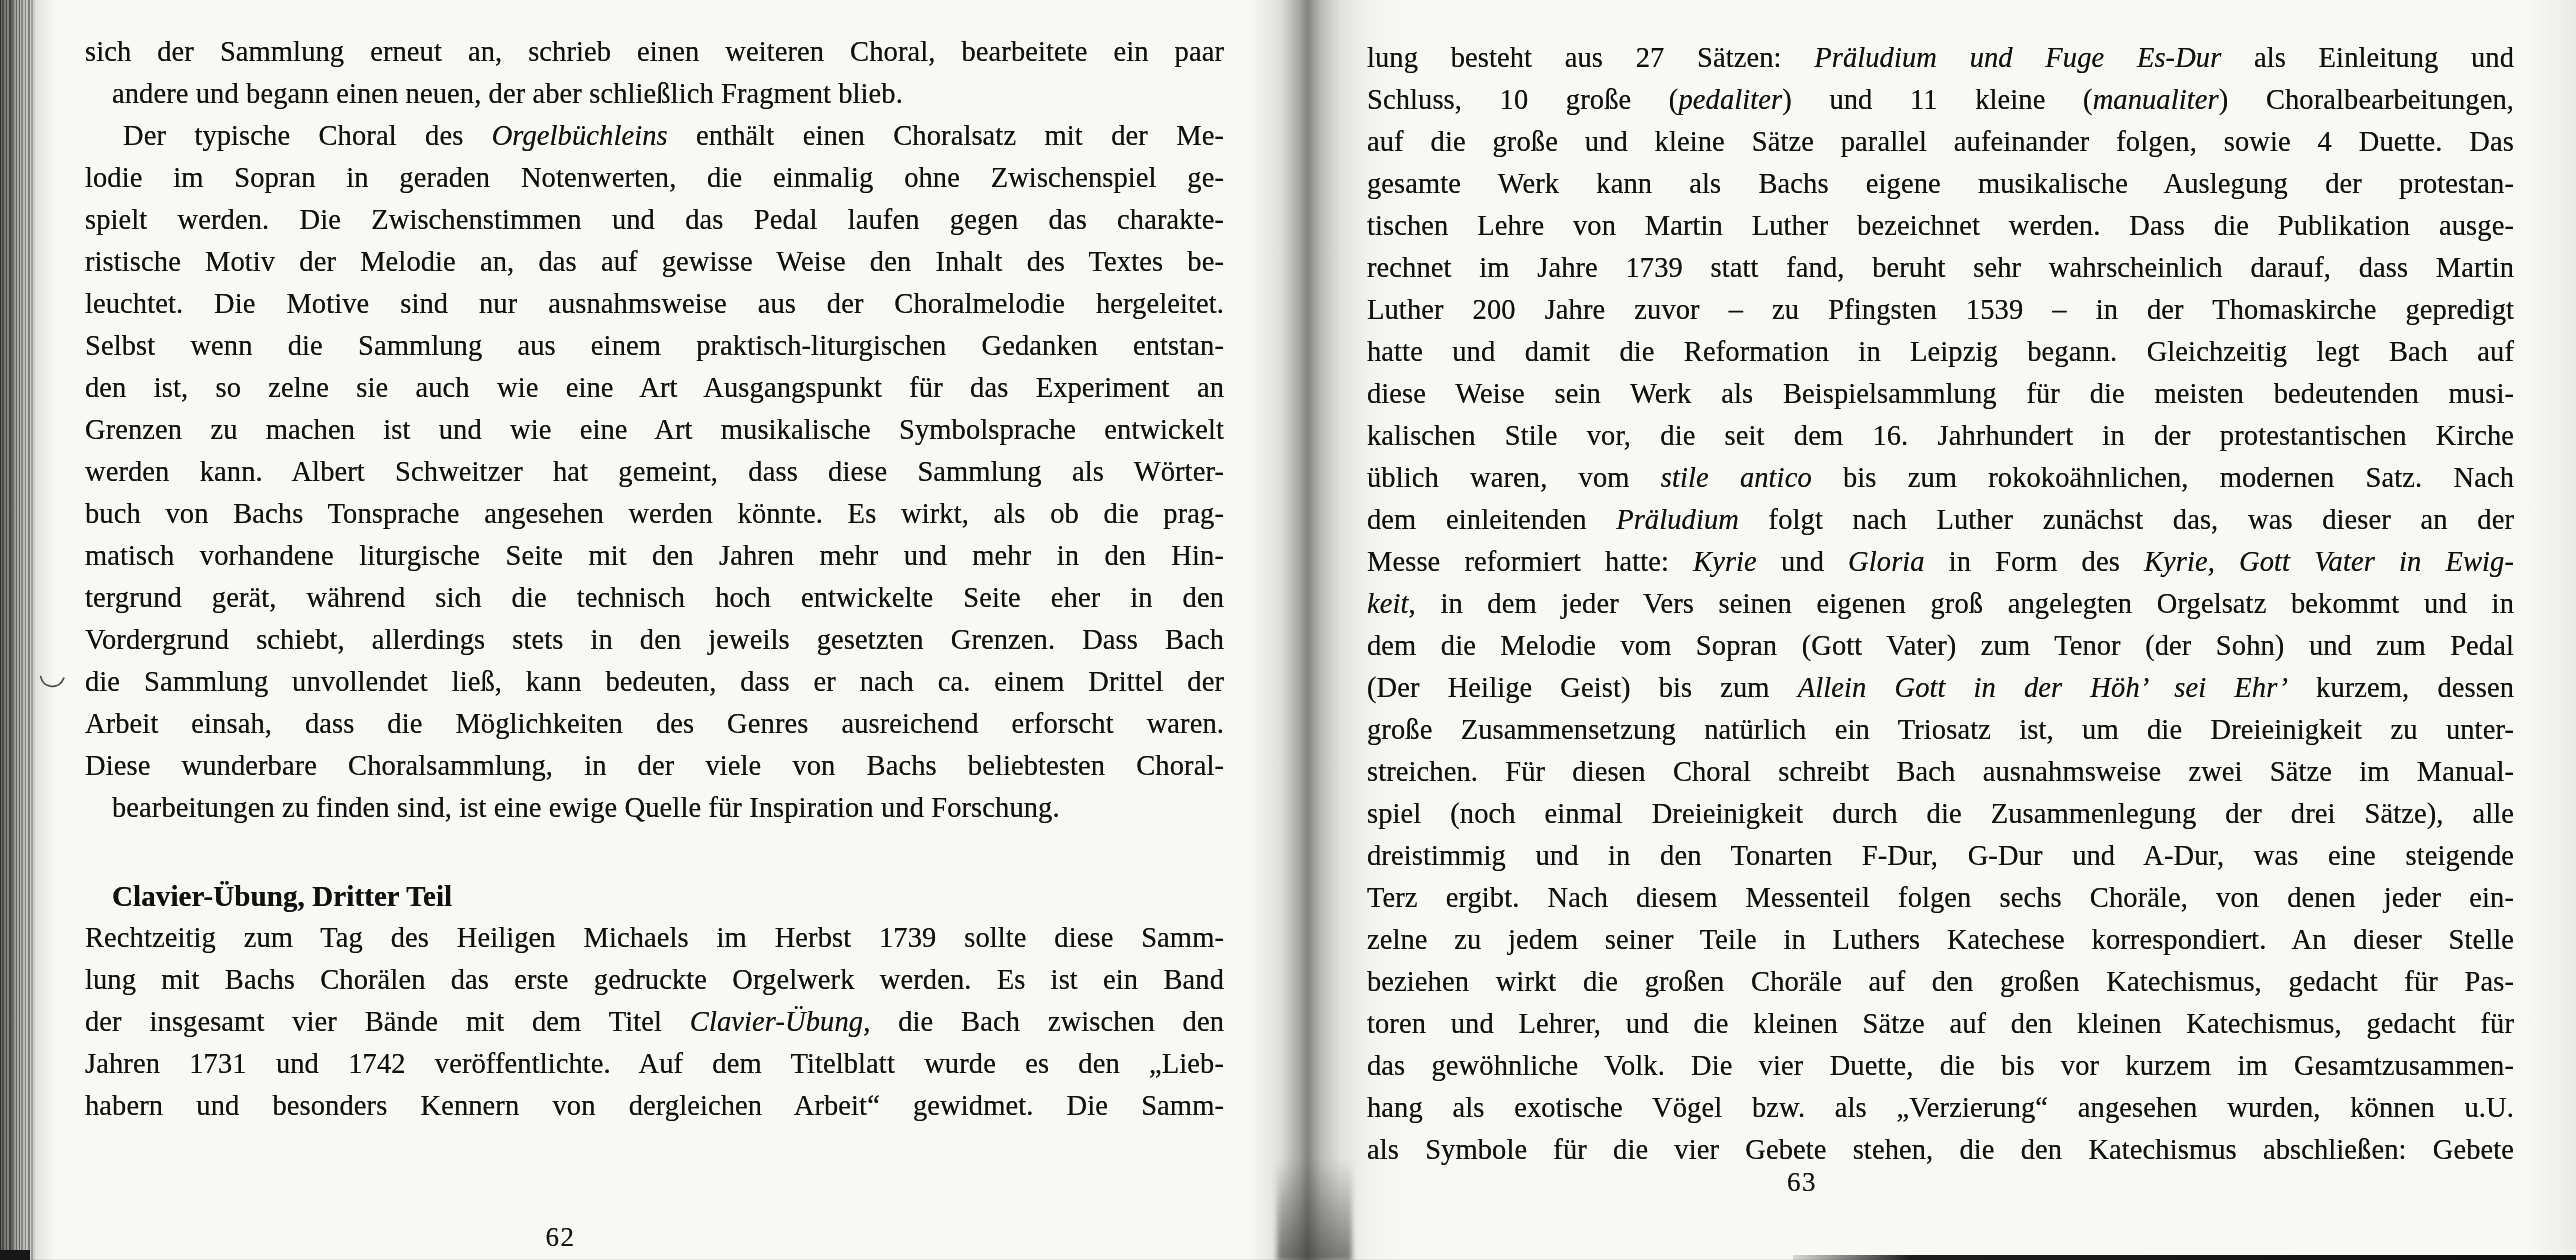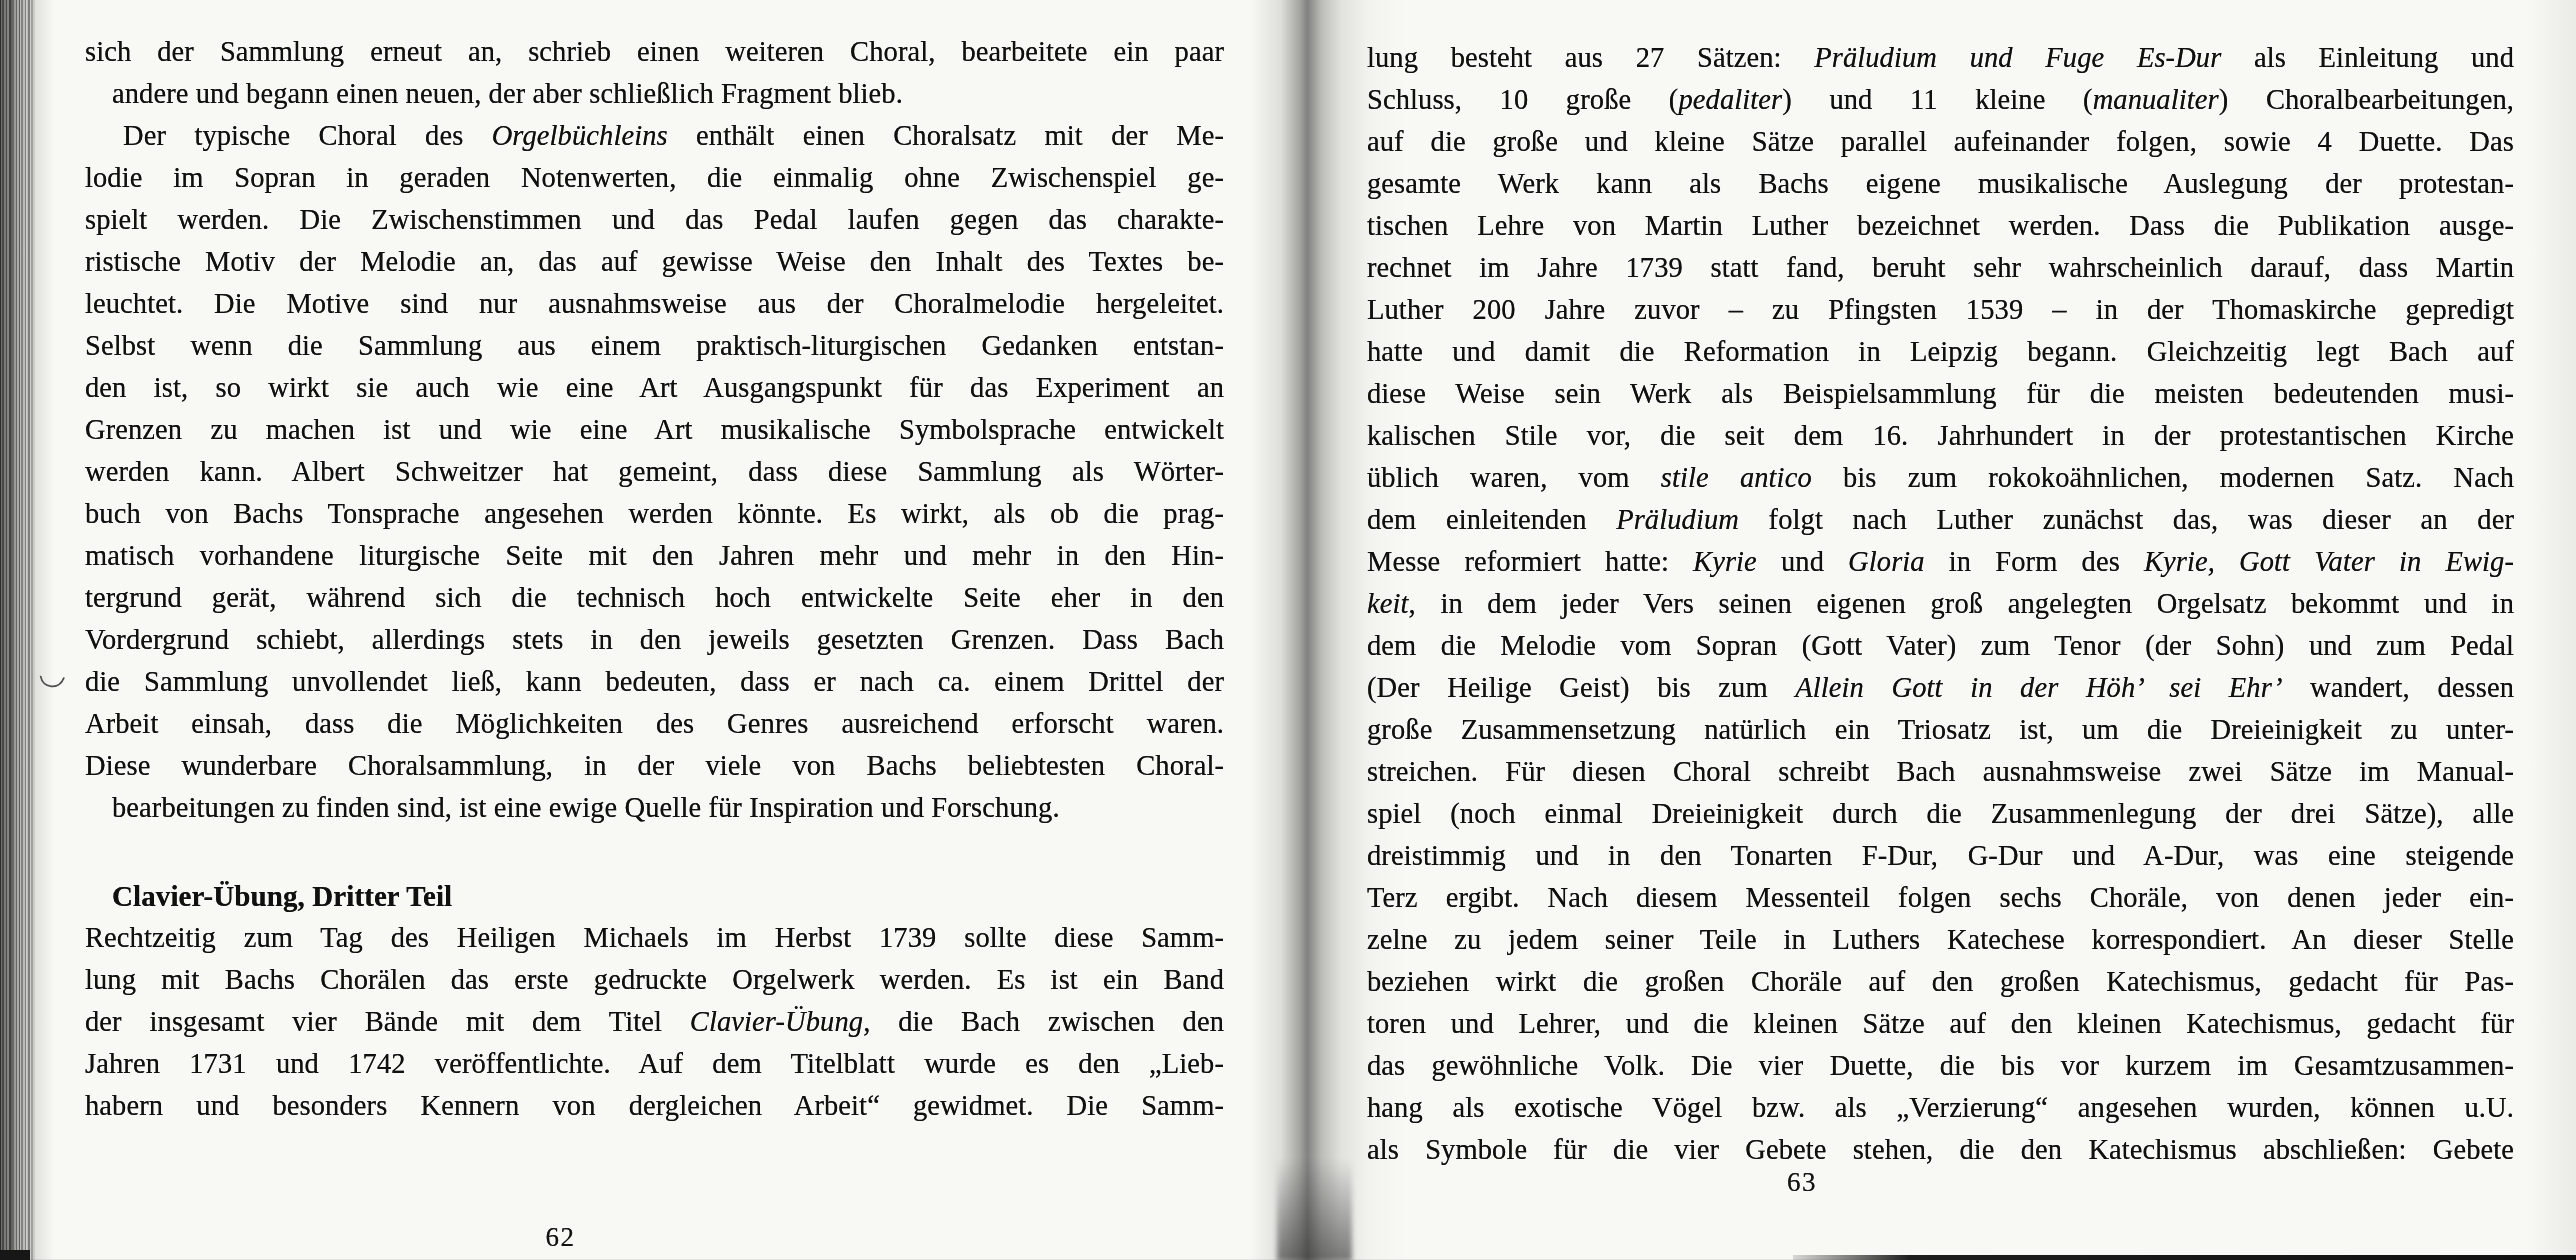--- a/index.html
+++ b/index.html
@@ -111,21 +111,21 @@
 
   <div class="text-block text-left">
       <div class="line"><span>sich der Sammlung erneut an, schrieb einen weiteren Choral, bearbeitete ein paar</span></div>
       <div class="line nojust"><span>andere und begann einen neuen, der aber schließlich Fragment blieb.</span></div>
       <div class="line indent"><span>Der typische Choral des </span><span class="it">Orgelbüchleins</span><span> enthält einen Choralsatz mit der Me-</span></div>
       <div class="line"><span>lodie im Sopran in geraden Notenwerten, die einmalig ohne Zwischenspiel ge-</span></div>
       <div class="line"><span>spielt werden. Die Zwischenstimmen und das Pedal laufen gegen das charakte-</span></div>
       <div class="line"><span>ristische Motiv der Melodie an, das auf gewisse Weise den Inhalt des Textes be-</span></div>
       <div class="line"><span>leuchtet. Die Motive sind nur ausnahmsweise aus der Choralmelodie hergeleitet.</span></div>
       <div class="line"><span>Selbst wenn die Sammlung aus einem praktisch-liturgischen Gedanken entstan-</span></div>
-      <div class="line"><span>den ist, so wirkt sie auch wie eine Art Ausgangspunkt für das Experiment an</span></div>
+      <div class="line"><span>den ist, so zelne sie auch wie eine Art Ausgangspunkt für das Experiment an</span></div>
       <div class="line"><span>Grenzen zu machen ist und wie eine Art musikalische Symbolsprache entwickelt</span></div>
       <div class="line"><span>werden kann. Albert Schweitzer hat gemeint, dass diese Sammlung als Wörter-</span></div>
       <div class="line"><span>buch von Bachs Tonsprache angesehen werden könnte. Es wirkt, als ob die prag-</span></div>
       <div class="line"><span>matisch vorhandene liturgische Seite mit den Jahren mehr und mehr in den Hin-</span></div>
       <div class="line"><span>tergrund gerät, während sich die technisch hoch entwickelte Seite eher in den</span></div>
       <div class="line"><span>Vordergrund schiebt, allerdings stets in den jeweils gesetzten Grenzen. Dass Bach</span></div>
       <div class="line"><span>die Sammlung unvollendet ließ, kann bedeuten, dass er nach ca. einem Drittel der</span></div>
       <div class="line"><span>Arbeit einsah, dass die Möglichkeiten des Genres ausreichend erforscht waren.</span></div>
       <div class="line"><span>Diese wunderbare Choralsammlung, in der viele von Bachs beliebtesten Choral-</span></div>
       <div class="line nojust"><span>bearbeitungen zu finden sind, ist eine ewige Quelle für Inspiration und Forschung.</span></div>
@@ -145,21 +145,21 @@
       <div class="line"><span>rechnet im Jahre 1739 statt fand, beruht sehr wahrscheinlich darauf, dass Martin</span></div>
       <div class="line"><span>Luther 200 Jahre zuvor – zu Pfingsten 1539 – in der Thomaskirche gepredigt</span></div>
       <div class="line"><span>hatte und damit die Reformation in Leipzig begann. Gleichzeitig legt Bach auf</span></div>
       <div class="line"><span>diese Weise sein Werk als Beispielsammlung für die meisten bedeutenden musi-</span></div>
       <div class="line"><span>kalischen Stile vor, die seit dem 16. Jahrhundert in der protestantischen Kirche</span></div>
       <div class="line"><span>üblich waren, vom </span><span class="it">stile antico</span><span> bis zum rokokoähnlichen, modernen Satz. Nach</span></div>
       <div class="line"><span>dem einleitenden </span><span class="it">Präludium</span><span> folgt nach Luther zunächst das, was dieser an der</span></div>
       <div class="line"><span>Messe reformiert hatte: </span><span class="it">Kyrie</span><span> und </span><span class="it">Gloria</span><span> in Form des </span><span class="it">Kyrie, Gott Vater in Ewig-</span></div>
       <div class="line"><span class="it">keit</span><span>, in dem jeder Vers seinen eigenen groß angelegten Orgelsatz bekommt und in</span></div>
       <div class="line"><span>dem die Melodie vom Sopran (Gott Vater) zum Tenor (der Sohn) und zum Pedal</span></div>
-      <div class="line"><span>(Der Heilige Geist) bis zum </span><span class="it">Allein Gott in der Höh’ sei Ehr’</span><span> wandert, dessen</span></div>
+      <div class="line"><span>(Der Heilige Geist) bis zum </span><span class="it">Allein Gott in der Höh’ sei Ehr’</span><span> kurzem, dessen</span></div>
       <div class="line"><span>große Zusammensetzung natürlich ein Triosatz ist, um die Dreieinigkeit zu unter-</span></div>
       <div class="line"><span>streichen. Für diesen Choral schreibt Bach ausnahmsweise zwei Sätze im Manual-</span></div>
       <div class="line"><span>spiel (noch einmal Dreieinigkeit durch die Zusammenlegung der drei Sätze), alle</span></div>
       <div class="line"><span>dreistimmig und in den Tonarten F-Dur, G-Dur und A-Dur, was eine steigende</span></div>
       <div class="line"><span>Terz ergibt. Nach diesem Messenteil folgen sechs Choräle, von denen jeder ein-</span></div>
       <div class="line"><span>zelne zu jedem seiner Teile in Luthers Katechese korrespondiert. An dieser Stelle</span></div>
       <div class="line"><span>beziehen wirkt die großen Choräle auf den großen Katechismus, gedacht für Pas-</span></div>
       <div class="line"><span>toren und Lehrer, und die kleinen Sätze auf den kleinen Katechismus, gedacht für</span></div>
       <div class="line"><span>das gewöhnliche Volk. Die vier Duette, die bis vor kurzem im Gesamtzusammen-</span></div>
       <div class="line"><span>hang als exotische Vögel bzw. als „Verzierung“ angesehen wurden, können u.U.</span></div>

